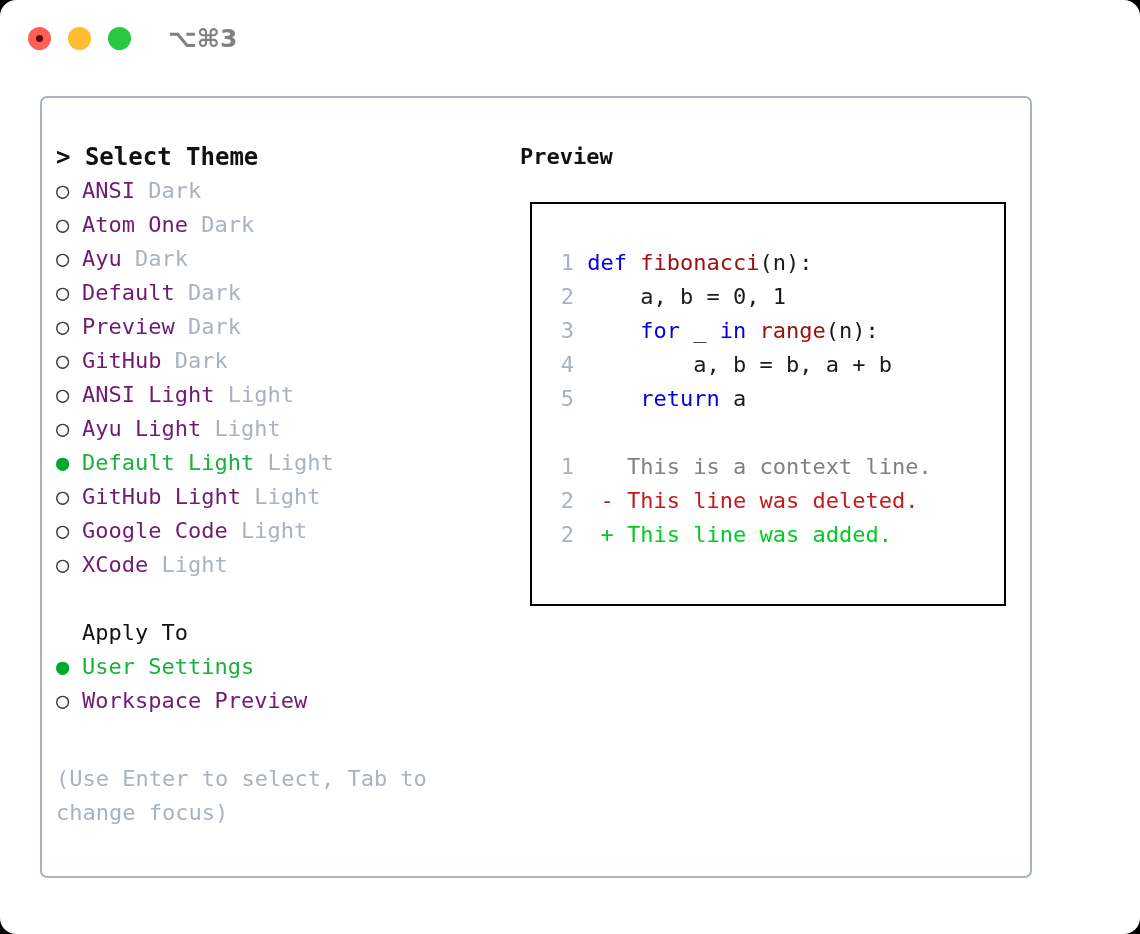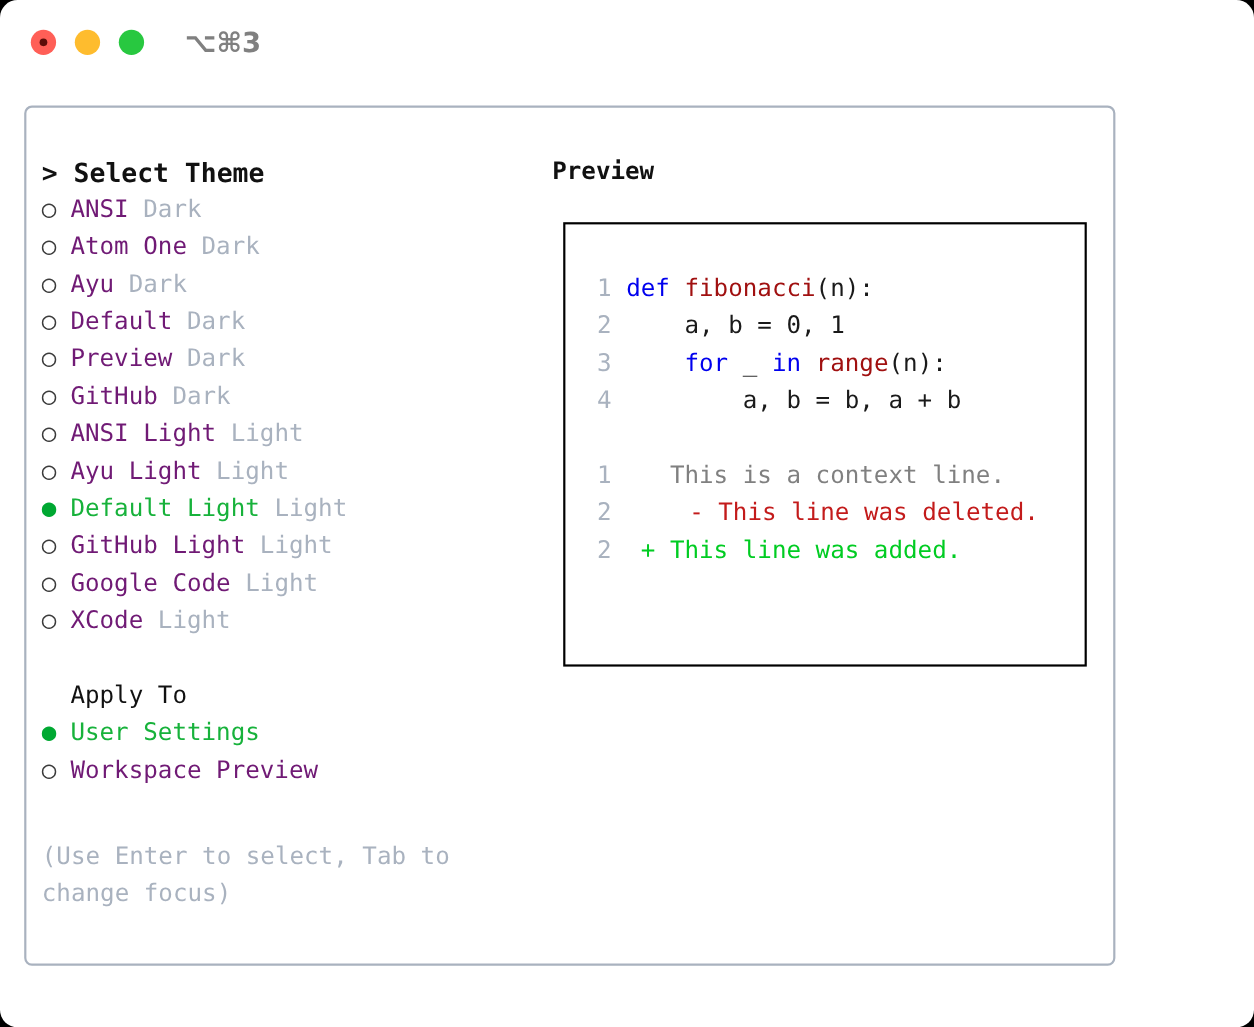--- a/index.html
+++ b/index.html
@@ -56,21 +56,21 @@
     font-weight: bold;
     color: #808080;
     letter-spacing: 0px;
     font-family: "DejaVu Sans", sans-serif;
     white-space: pre;
   }
 
   
   #panel {
     position: absolute;
-    left: 22px;
+    left: 40px;
     top: 96px;
     width: 992px;
     height: 782px;
     border: 2px solid #a9b2bf;
     border-radius: 7px;
     box-sizing: border-box;
     background: #ffffff;
   }
 
   
@@ -160,21 +160,21 @@
     display: inline-block;
     width: 24px;
     text-align: right;
     color: #a9b2bf;
   }
   .kw   { color: #0000ee; }
   .fn   { color: #a01010; }
   .pl   { color: #1a1a1a; }
   .gap  { height: 34px; }
   .ctx  { color: #808080; }
-  .del  { color: #c31b1b; margin-left: 44px; }
+  .del  { color: #c31b1b; }
   .add  { color: #00cc22; }
 </style>
 </head>
 <body>
 
 <div id="page">
 
   <div id="titlebar">
     <div class="dot dot-red"></div>
     <div class="dot dot-amber"></div>
@@ -212,20 +212,21 @@
 
     <div id="right-col">
       <div id="preview-label">Preview</div>
       <div id="preview-box">
         <div id="code-area">
           <div id="code-rows">
               <div class="code-line"><span class="lnum">1</span><span> </span><span class="kw">def </span><span class="fn">fibonacci</span><span class="pl">(n):</span></div>
               <div class="code-line"><span class="lnum">2</span><span> </span><span class="pl">    a, b = 0, 1</span></div>
               <div class="code-line"><span class="lnum">3</span><span> </span><span class="pl">    </span><span class="kw">for</span><span class="pl"> _ </span><span class="kw">in </span><span class="fn">range</span><span class="pl">(n):</span></div>
               <div class="code-line"><span class="lnum">4</span><span> </span><span class="pl">        a, b = b, a + b</span></div>
+              <div class="code-line"><span class="lnum">5</span><span> </span><span class="pl">    </span><span class="kw">return</span><span class="pl"> a</span></div>
             </div>
           <div class="gap"></div>
           <div id="diff-rows">
               <div class="code-line"><span class="lnum">1</span><span>  </span><span class="ctx">  This is a context line.</span></div>
               <div class="code-line"><span class="lnum">2</span><span>  </span><span class="del">- This line was deleted.</span></div>
               <div class="code-line"><span class="lnum">2</span><span>  </span><span class="add">+ This line was added.</span></div>
             </div>
         </div>
       </div>
     </div>

